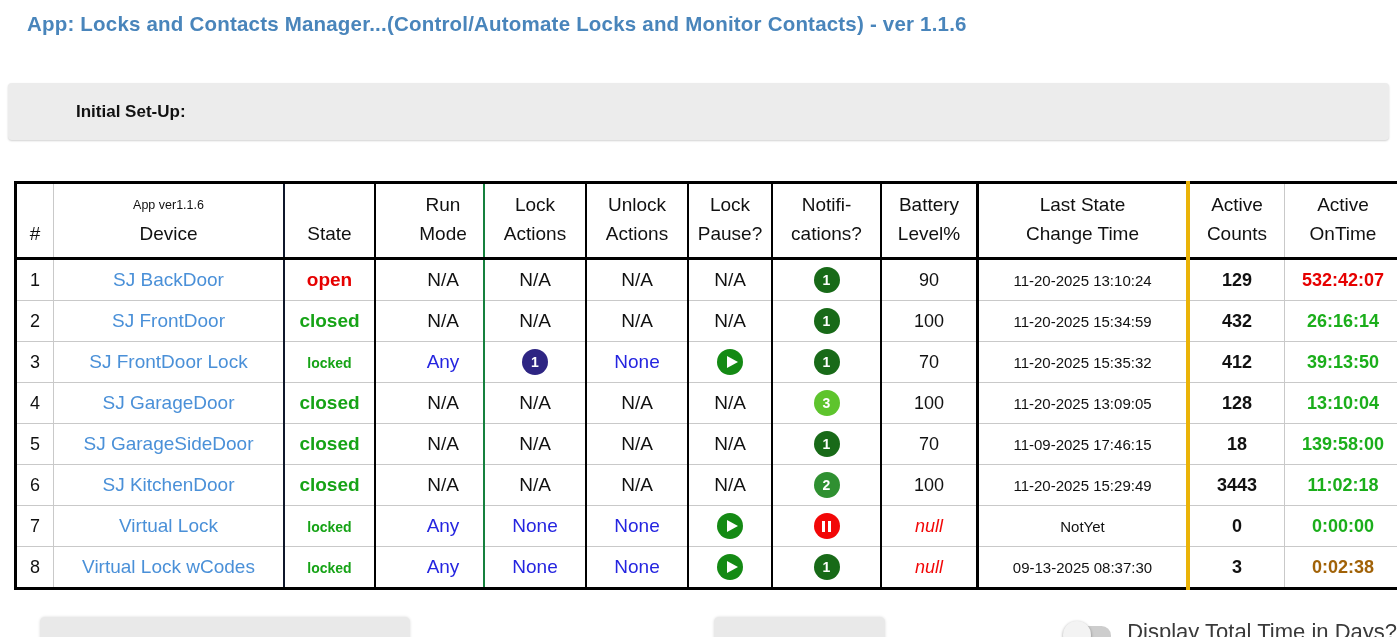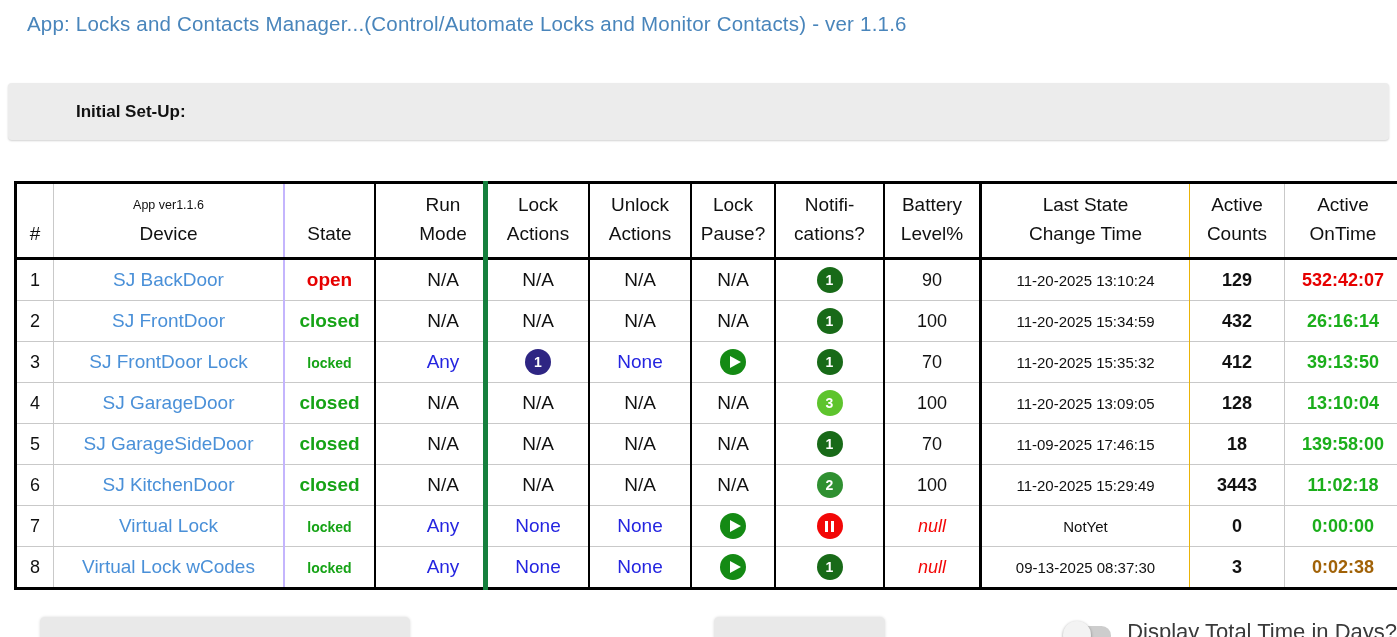--- a/index.html
+++ b/index.html
@@ -1,37 +1,37 @@
 <!DOCTYPE html>
 <html><head>
 <meta charset="utf-8">
 <style>
   html,body{margin:0;padding:0;background:#fff;width:1397px;height:637px;overflow:hidden;
     font-family:"Liberation Sans",sans-serif;color:#111;}
-  .title{margin:12px 0 0 27px;font-size:20.5px;font-weight:400;color:#4985bb;letter-spacing:.2px;}
+  .title{margin:12px 0 0 27px;font-size:20.5px;font-weight:700;color:#4985bb;letter-spacing:.2px;}
   .setup{margin:47px 8px 0 8px;height:57px;background:#ececec;border-radius:4px;
     box-shadow:0 1px 2px rgba(0,0,0,.18);display:flex;align-items:center;cursor:pointer;padding-left:44px;}
   .setup span{font-size:17px;font-weight:700;color:#111;padding-left:24px;}
   table{border-collapse:collapse;border:3px solid #000;table-layout:fixed;width:1369px;
     margin:41px 0 0 14px;background:#fff;}
   thead th{border-bottom:3px solid #000;vertical-align:bottom;font-weight:400;font-size:19px;
     padding:7px 2px 9px;line-height:1.5;}
   thead .ver{font-size:12.5px;line-height:1.2;margin-bottom:7px;}
   tbody td{border-top:1px solid #c9c9c9;height:40px;text-align:center;vertical-align:middle;
     font-size:19px;padding:0 2px;}
   .c0{width:32px;border-right:1px solid #c9c9c9;}
-  .c1{width:225px;border-right:2px solid #c4b5fd;}
+  .c1{width:225px;border-right:2px solid #0f172a;}
   .c2{width:85px;border-right:2px solid #000;}
-  .c3{width:76px;border-right:5px solid #15803d;padding-left:29px;}
+  .c3{width:76px;border-right:2px solid #15803d;padding-left:29px;}
   .c4{width:96px;border-right:2px solid #000;}
   .c5{width:96px;border-right:2px solid #000;}
   .c6{width:78px;border-right:2px solid #000;}
   .c7{width:103px;border-right:2px solid #000;}
   .c8{width:90px;border-right:3px solid #000;}
-  .c9{width:203px;border-right:1px solid #eab308;}
+  .c9{width:203px;border-right:4px solid #eab308;}
   .c10{width:90px;border-right:1px solid #c9c9c9;}
   .c11{width:112px;border-right:1px solid #c9c9c9;}
   .c12{width:86px;}
   .num{font-size:18px;}
   .link-dev{color:#4a90d8;cursor:pointer;}
   .link-act{color:#2525e0;cursor:pointer;}
   .na{color:#111;}
   .st-lg{font-weight:700;font-size:19px;}
   .st-sm{font-weight:700;font-size:14px;}
   .badge{display:inline-flex;align-items:center;justify-content:center;width:26px;height:26px;

